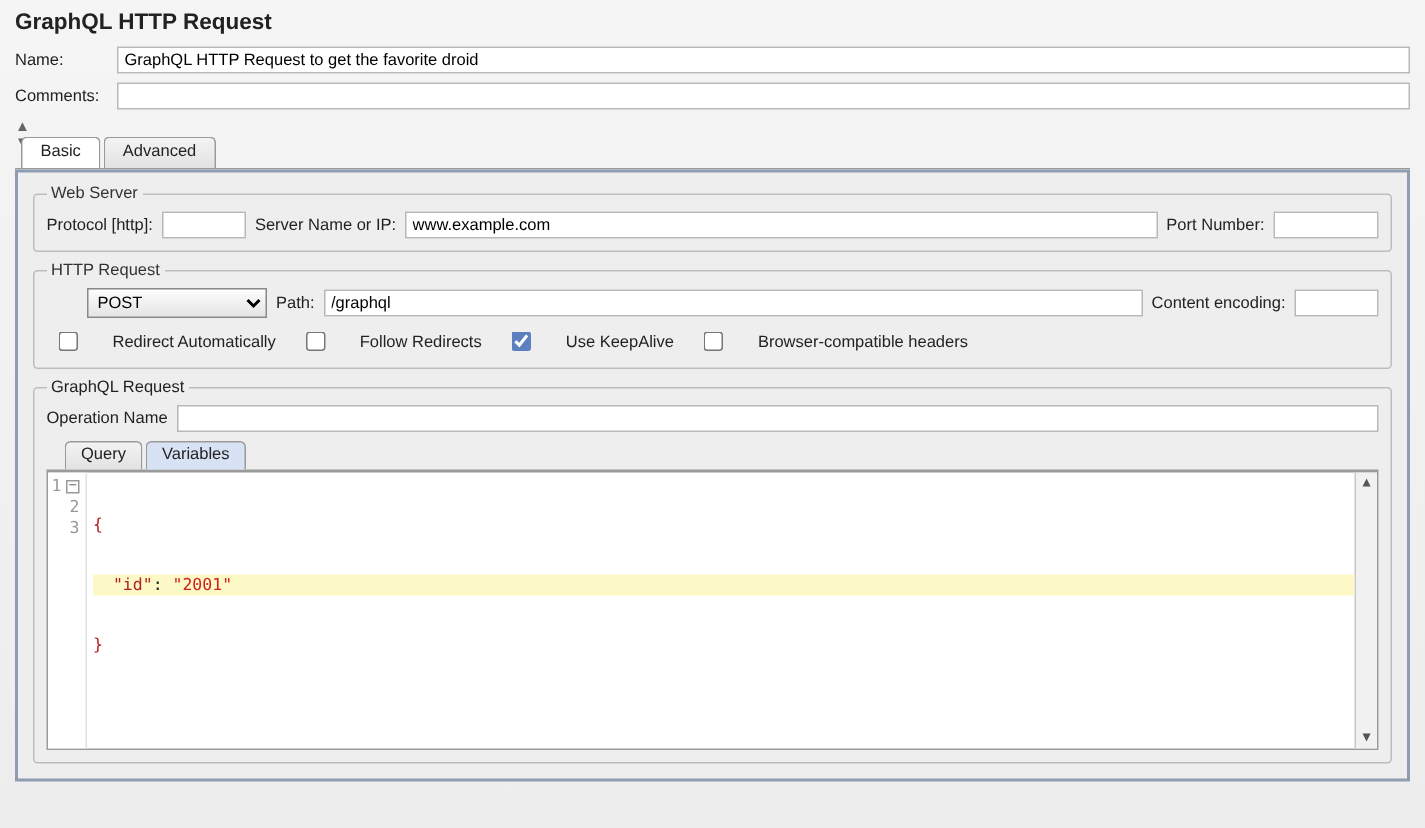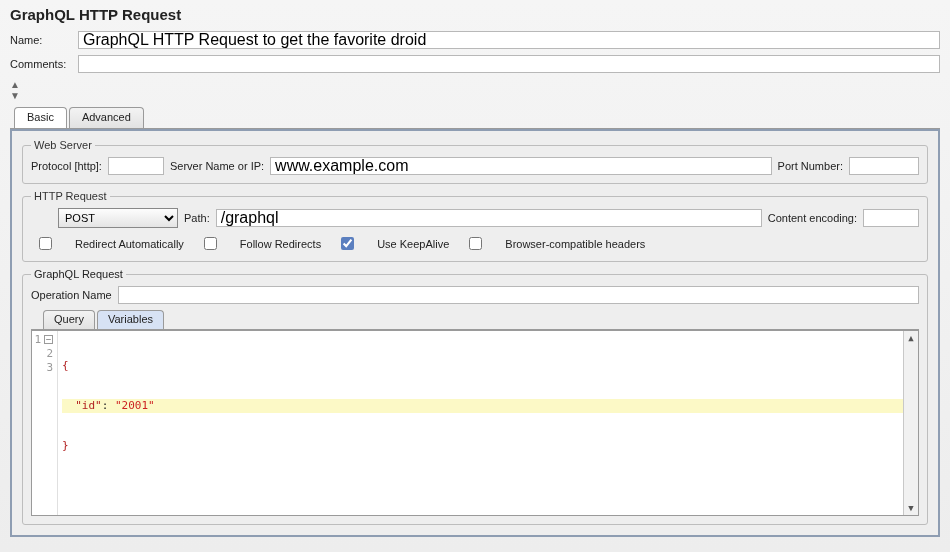--- a/index.html
+++ b/index.html
@@ -31,38 +31,38 @@
   .lbl {
     width: 68px;
   }
   .textin {
     flex: 1;
     height: 18px;
     border: 1px solid #b8b8b8;
     background: #fff;
     padding: 0 4px;
     font-family: inherit;
-    font-size: 16px;
+    font-size: 11px;
   }
   .spinner {
     font-size: 10px;
     color: #666;
     margin-top: 6px;
     margin-bottom: -4px;
     height: 14px;
   }
   .spinner span {
     display: inline-block;
     line-height: 6px;
   }
   .tabbar {
     display: flex;
     align-items: flex-end;
     height: 22px;
-    margin-top: 18px;
+    margin-top: 2px;
     padding-left: 4px;
     border-bottom: 1px solid #9a9a9a;
   }
   .tab {
     height: 21px;
     padding: 3px 12px 0 12px;
     border: 1px solid #9a9a9a;
     border-bottom: none;
     border-radius: 4px 4px 0 0;
     margin-right: 2px;

